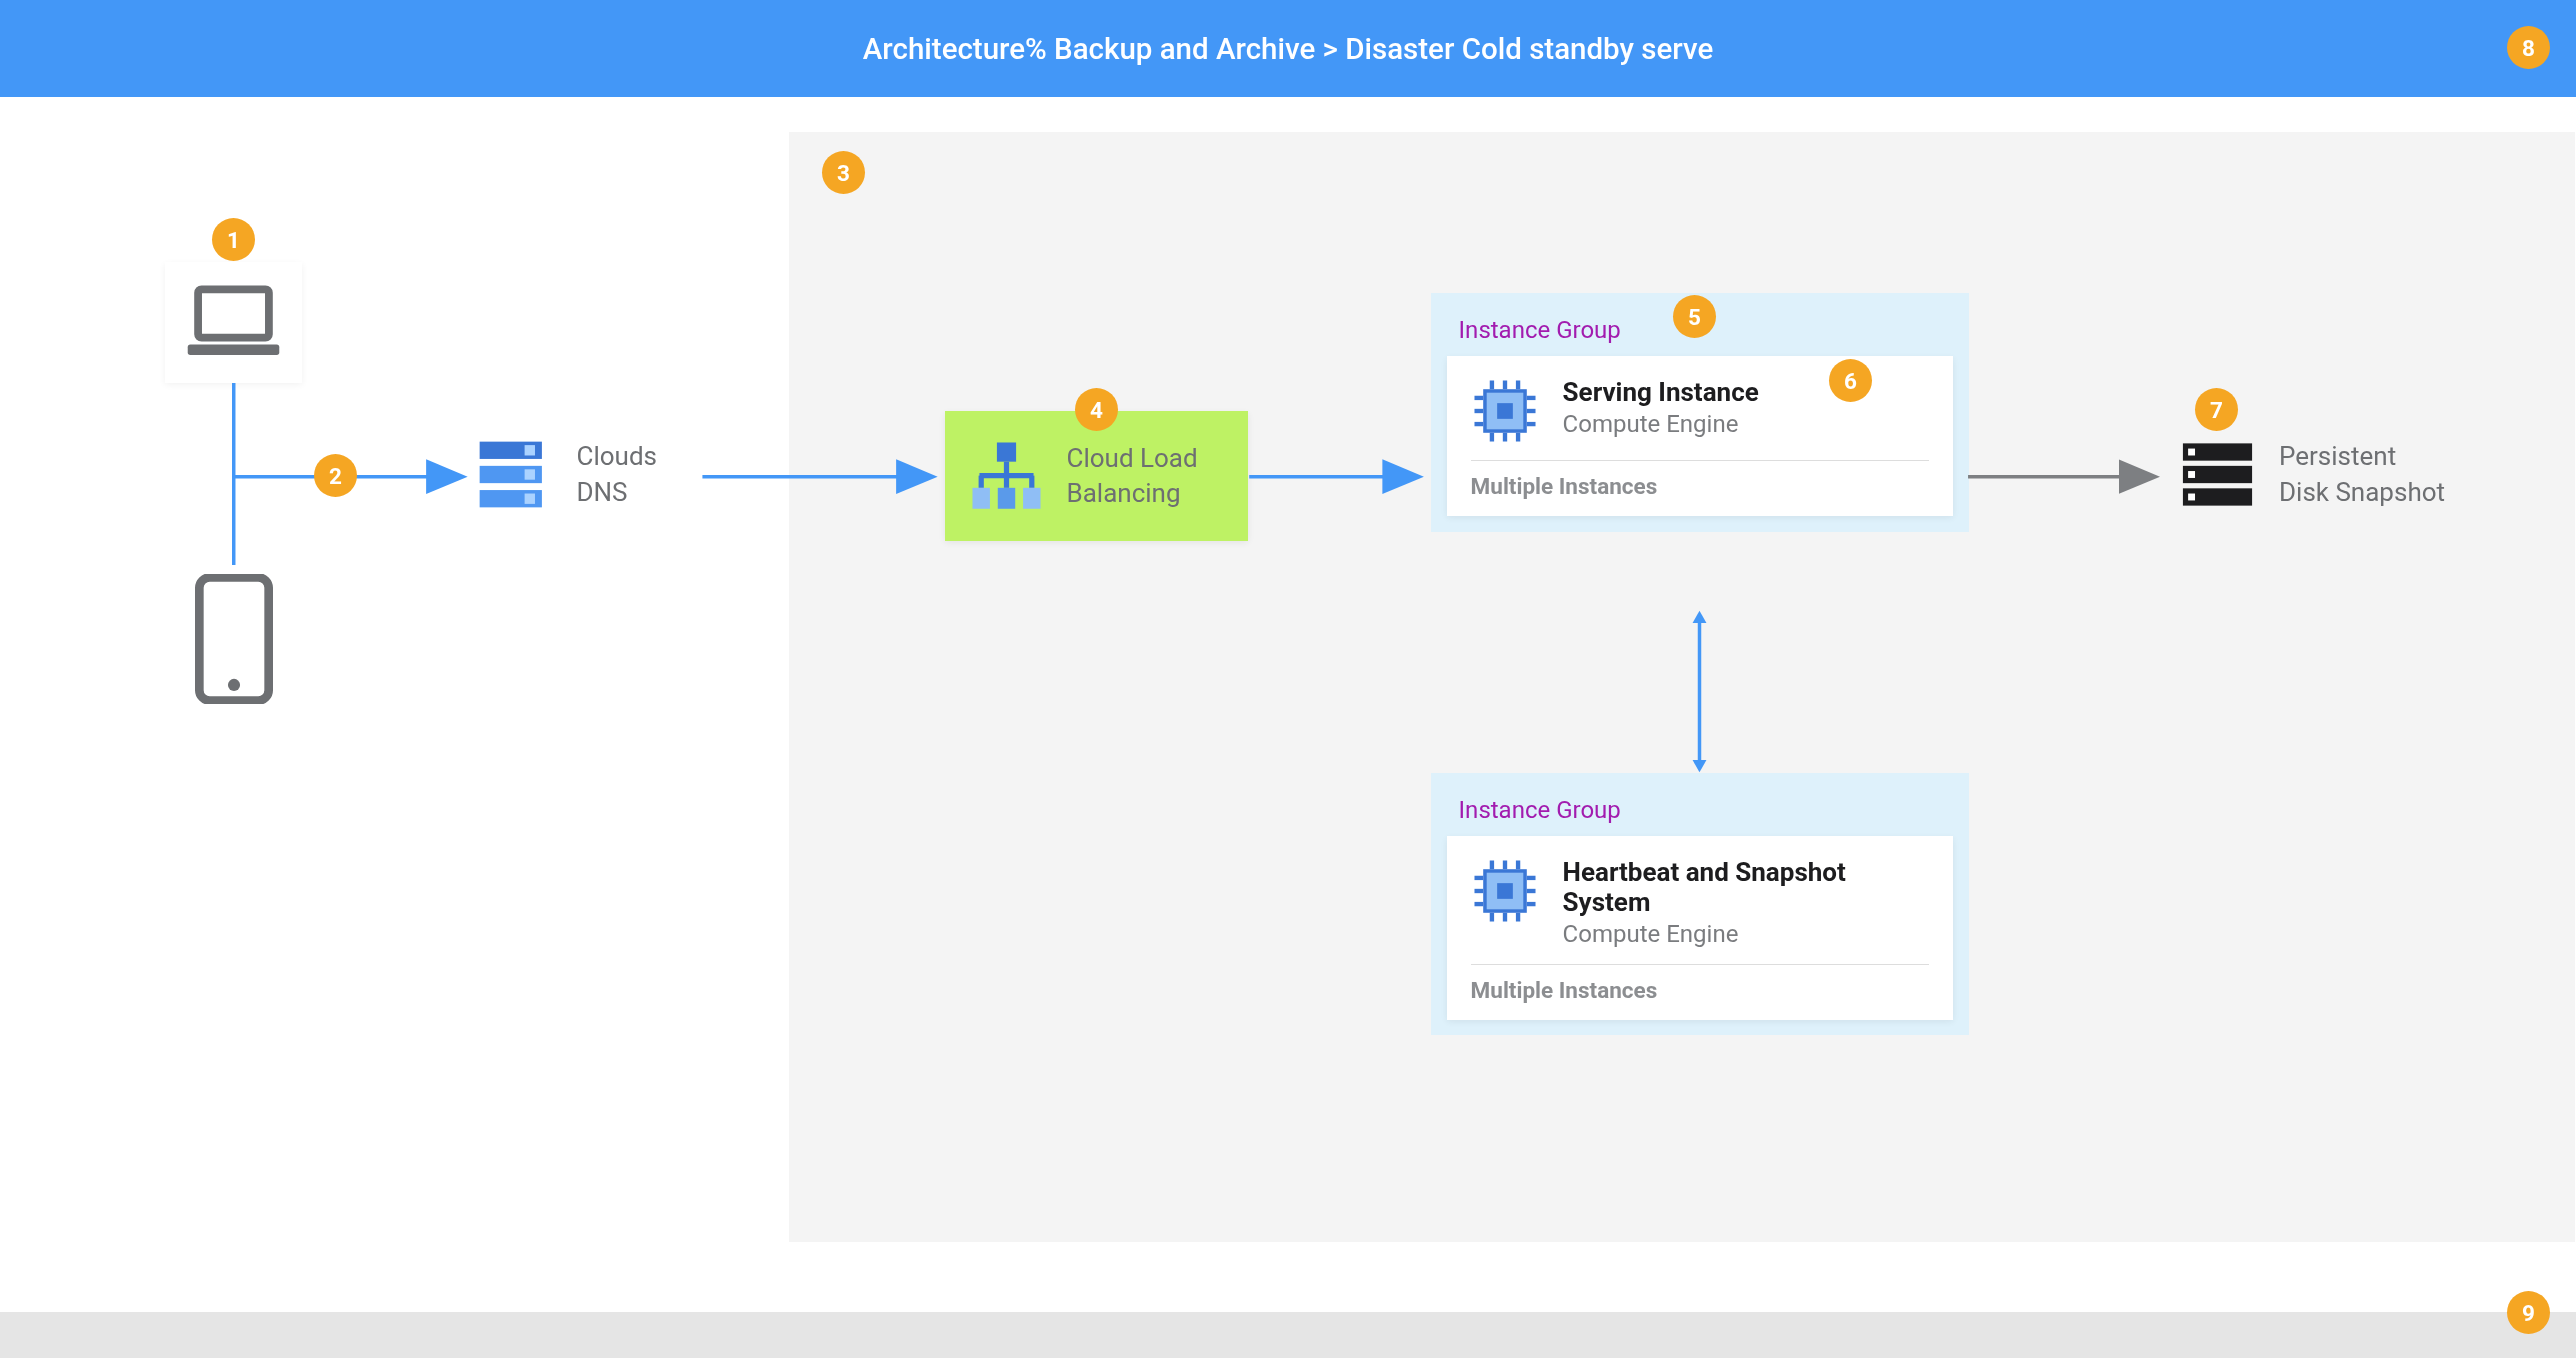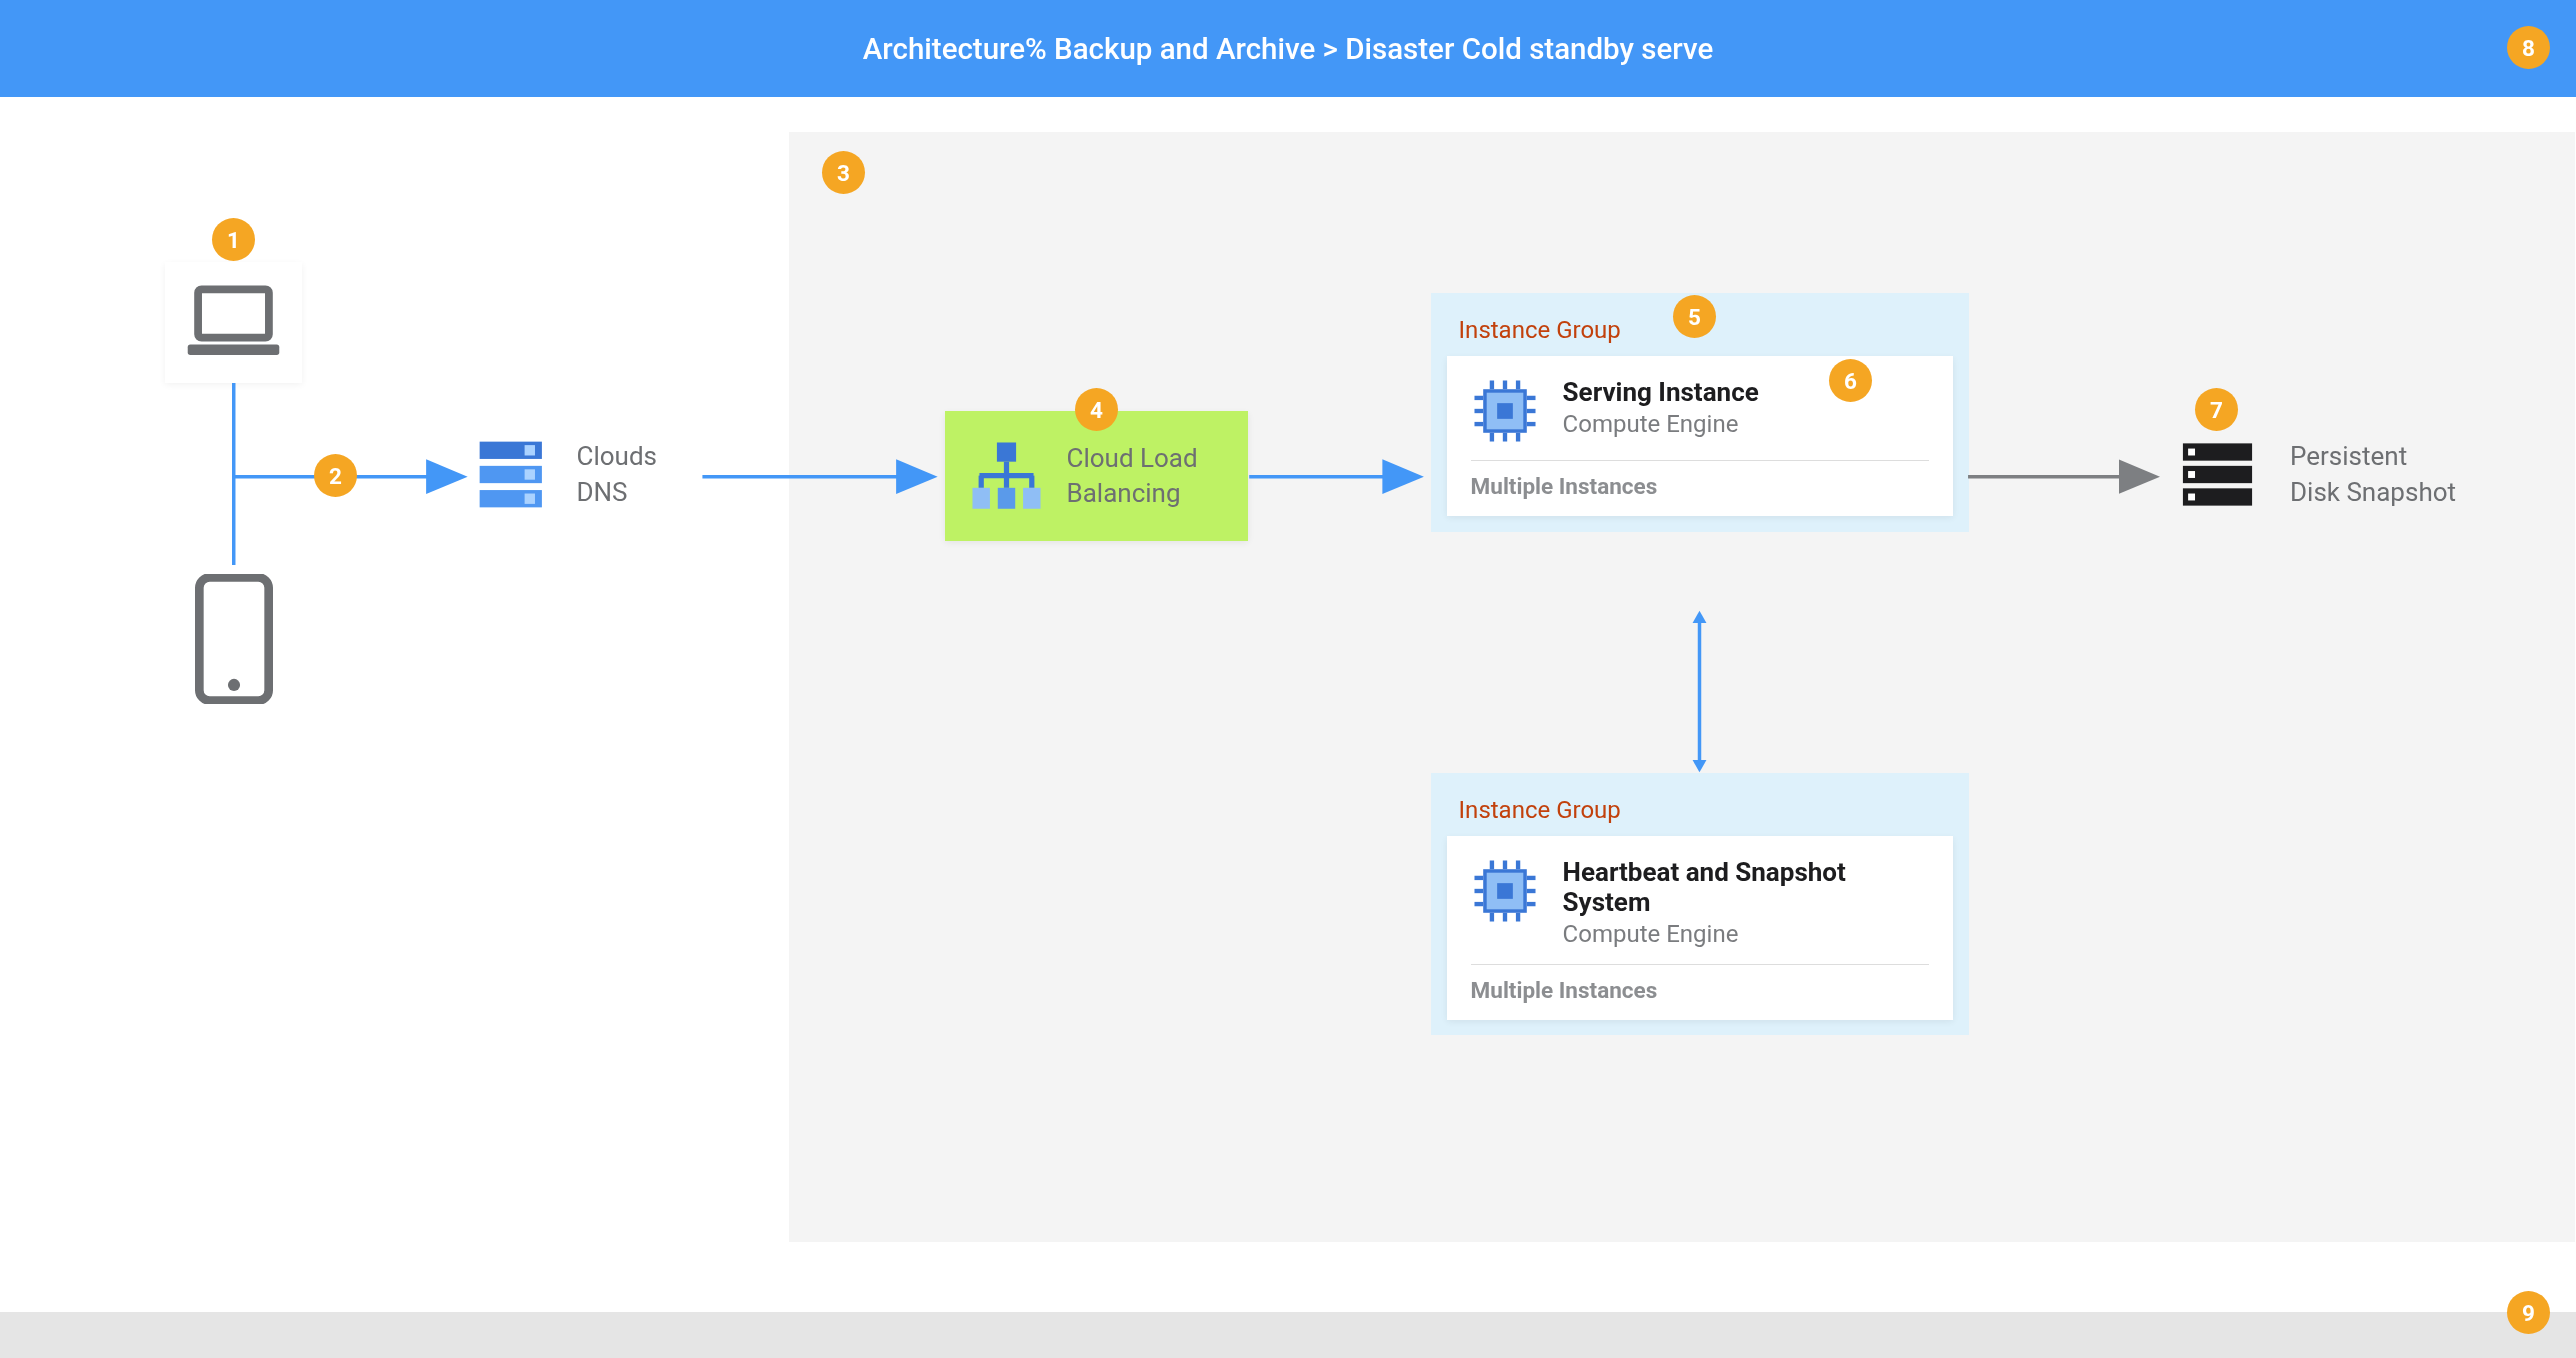--- a/index.html
+++ b/index.html
@@ -77,21 +77,21 @@
     color: #6d6f72;
     font-size: 26px;
     line-height: 1.35;
   }
   .icon-wrap { display:flex; align-items:center; justify-content:center; }
   .ig-box {
     position: absolute;
     background: #def1fb;
     padding: 15.6px;
   }
-  .ig-title { color: #c2410c; font-size: 24px; padding: 7px 0 12px 12px; }
+  .ig-title { color: #a21caf; font-size: 24px; padding: 7px 0 12px 12px; }
   .ig-card {
     background: #ffffff;
     box-shadow: 0 1.7px 7px rgba(0,0,0,0.07);
     padding: 21px 24px 17.3px 24px;
   }
   .ig-row { display:flex; align-items:flex-start; gap: 24px; }
   .ig-text .t1 { font-size: 26px; font-weight: 700; color: #1d1d1f; }
   .ig-text .t2 { font-size: 24px; color: #7a7c7f; margin-top: 3.5px; }
   .ig-divider { height:0.9px; background:#ddd; margin: 15.6px 0 12px 0; }
   .ig-sub { font-size: 22.5px; color: #8c8e91; font-weight: bold; }
@@ -237,21 +237,21 @@
 
   <svg class="arrow" style="left:1968px; top:371px;" width="199" height="17.3" viewBox="0 0 230 20">
     <defs>
         <marker id="abg" markerWidth="12" markerHeight="12" refX="10" refY="5" orient="auto">
       <path d="M0,0 L12,5 L0,10 z" fill="#7d7f82"></path>
         </marker>
       </defs>
     <line x1="0" y1="10" x2="214" y2="10" class="gray-stroke" stroke-width="4" marker-end="url(#abg)"></line>
   </svg>
 
-  <div style="position:absolute; left:2176px; top:336px; display:flex; align-items:center; gap:31px;">
+  <div style="position:absolute; left:2176px; top:336px; display:flex; align-items:center; gap:20px;">
     <span class="icon-wrap">
       <svg width="83" height="83" viewBox="0 0 96 96">
         <rect x="8" y="12" width="80" height="20" fill="#1d1d1f"></rect>
         <rect x="8" y="38" width="80" height="20" fill="#1d1d1f"></rect>
         <rect x="8" y="64" width="80" height="20" fill="#1d1d1f"></rect>
         <rect x="14" y="18" width="8" height="8" fill="#fff"></rect>
         <rect x="14" y="44" width="8" height="8" fill="#fff"></rect>
         <rect x="14" y="70" width="8" height="8" fill="#fff"></rect>
       </svg>
     </span>

